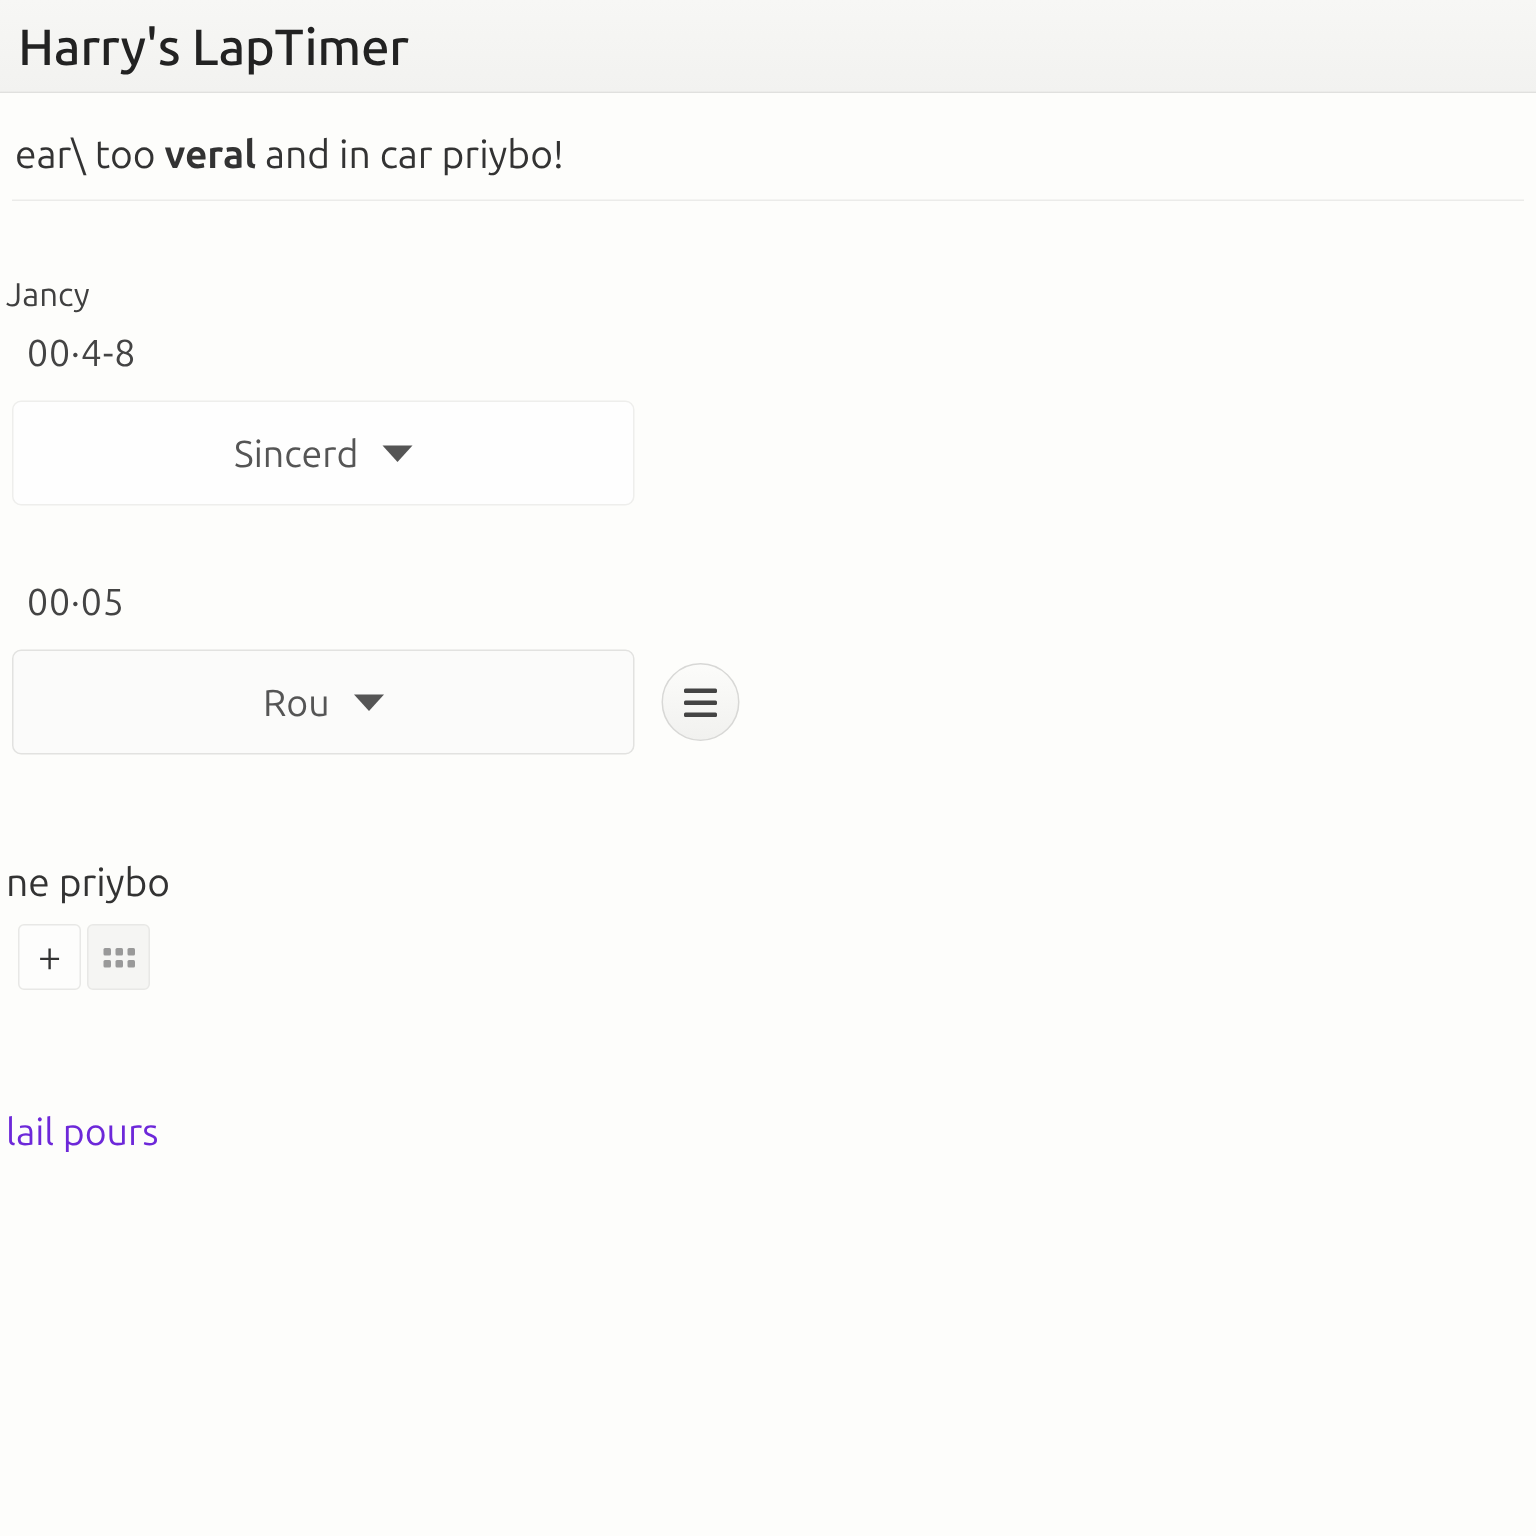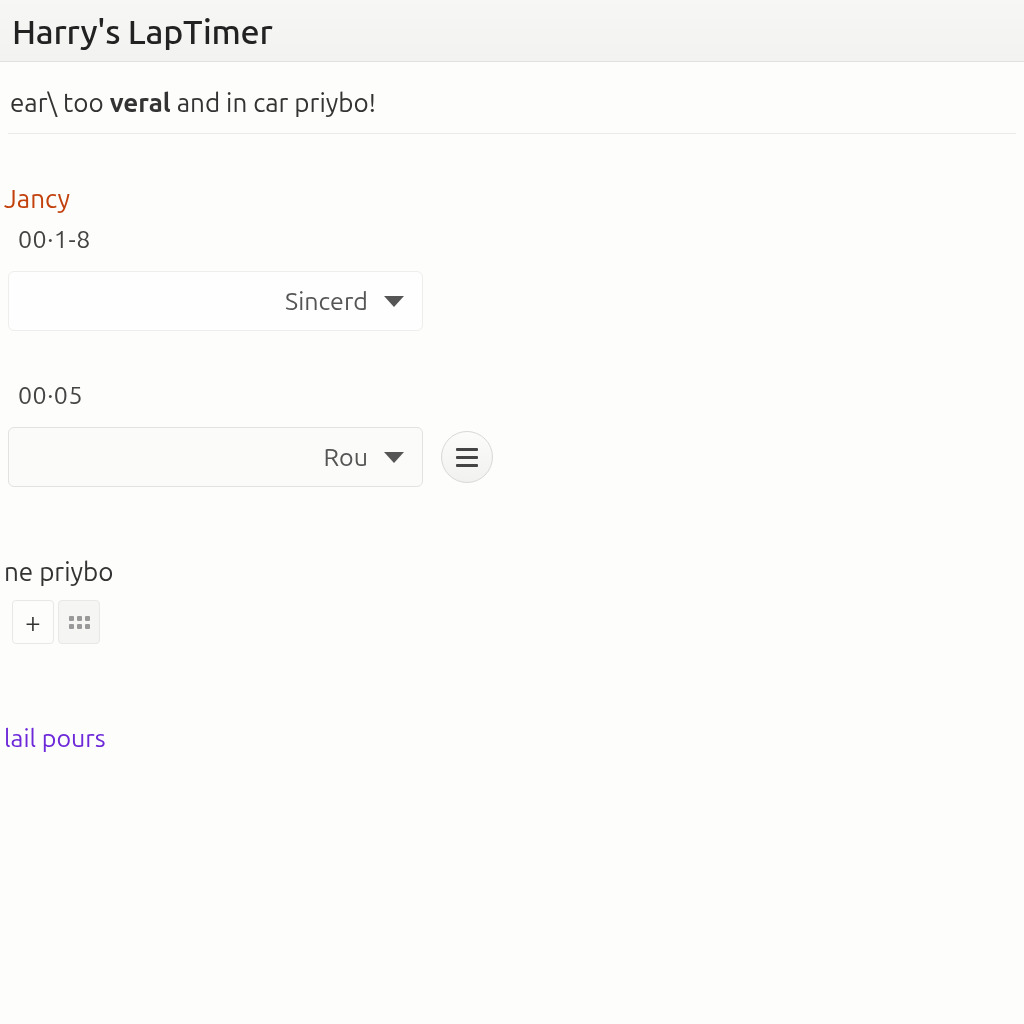--- a/index.html
+++ b/index.html
@@ -38,46 +38,46 @@
       font-size: 26px;
       color: #333;
     }
     .intro-row .bold {
       font-weight: 700;
     }
     .section {
       margin-top: 50px;
     }
     .section-label {
-      font-size: 26px;
-      color: #c2410c;
+      font-size: 22px;
+      color: #404040;
       margin-bottom: 12px;
       margin-left: -4px;
     }
     .section-value {
       font-size: 25px;
       color: #444;
       margin-bottom: 18px;
       margin-left: 10px;
       letter-spacing: 0.5px;
     }
     .dropdown-row {
       display: flex;
       align-items: center;
       gap: 18px;
     }
     .dropdown {
       width: 415px;
-      height: 60px;
+      height: 70px;
       background: #fbfbfa;
       border: 1px solid #e2e2e0;
       border-radius: 6px;
       display: flex;
       align-items: center;
-      justify-content: flex-end;
+      justify-content: center;
       padding: 0 18px;
       cursor: pointer;
       gap: 16px;
     }
     .dropdown-text {
       font-size: 25px;
       color: #555;
     }
     .dropdown-caret {
       width: 0;
@@ -176,21 +176,21 @@
 </div>
 
 <div class="content">
 
   <div class="intro-row">
     <span>ear\ too </span><span class="bold">veral</span><span> and in car priybo!</span>
   </div>
 
   <div class="section">
     <div class="section-label">Jancy</div>
-    <div class="section-value">00·1-8</div>
+    <div class="section-value">00·4-8</div>
     <div class="dropdown-row">
       <div class="dropdown light">
         <span class="dropdown-text">Sincerd</span>
         <span class="dropdown-caret"></span>
       </div>
     </div>
   </div>
 
   <div class="section">
     <div class="section-value">00·05</div>

